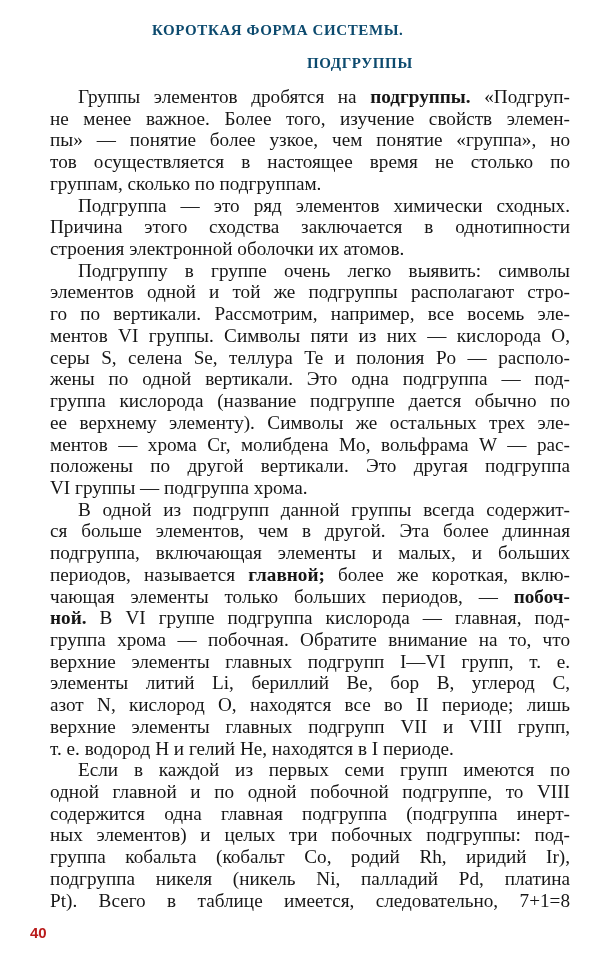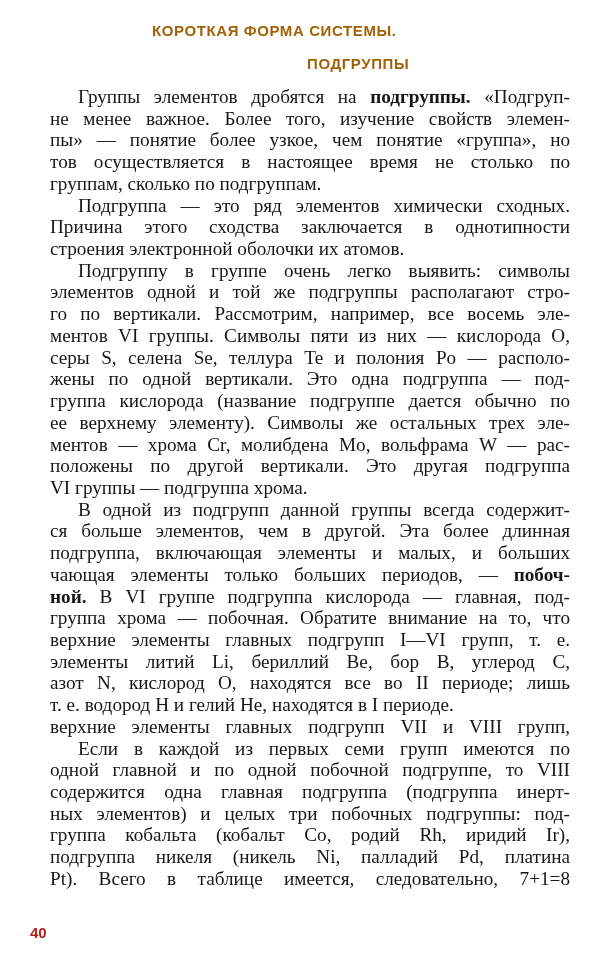--- a/index.html
+++ b/index.html
@@ -1,18 +1,18 @@
 <!DOCTYPE html>
 <html><head>
 <meta charset="utf-8">
 <style>
   html, body { margin: 0; padding: 0; background: #ffffff; }
   body { width: 600px; height: 953px; position: relative; overflow: hidden; color: #151515; }
   .page { position: absolute; left: 0; top: 0; width: 600px; height: 953px; }
-  .title { position: absolute; font-family: Liberation Sans, sans-serif; font-weight: bold; font-size: 15px; letter-spacing: 0.6px; color: #a16207; }
+  .title { position: absolute; font-family: Liberation Serif, serif; font-weight: bold; font-size: 15px; letter-spacing: 0.6px; color: #0c4a6e; }
   .title.l1 { left: 152px; top: 22px; }
   .title.l2 { left: 307px; top: 43px; margin-top: 12px; }
   .body { position: absolute; left: 30px; top: 86px; width: 540px; font-family: "Liberation Serif", serif; font-size: 19.2px; line-height: 21.72px; color: #161616; }
   .line { display: block; white-space: nowrap; text-align: justify; text-align-last: justify; height: 21.72px; overflow: visible; font-stretch: condensed; margin-left: 20px; }
   .line.last { text-align-last: left; }
   .line.indent { padding-left: 28px; }
   .line span.b { font-weight: bold; }
   .pagenum { position: absolute; left: 30px; top: 924px; font-family: "Liberation Sans", sans-serif; font-weight: bold; font-size: 15px; color: #b91c1c; }
 </style>
 </head>
@@ -37,28 +37,29 @@
       <div class="line"><span>серы S, селена Se, теллура Te и полония Po — располо-</span></div>
       <div class="line"><span>жены по одной вертикали. Это одна подгруппа — под-</span></div>
       <div class="line"><span>группа кислорода (название подгруппе дается обычно по</span></div>
       <div class="line"><span>ее верхнему элементу). Символы же остальных трех эле-</span></div>
       <div class="line"><span>ментов — хрома Cr, молибдена Mo, вольфрама W — рас-</span></div>
       <div class="line"><span>положены по другой вертикали. Это другая подгруппа</span></div>
       <div class="line last"><span>VI группы — подгруппа хрома.</span></div>
       <div class="line indent"><span>В одной из подгрупп данной группы всегда содержит-</span></div>
       <div class="line"><span>ся больше элементов, чем в другой. Эта более длинная</span></div>
       <div class="line"><span>подгруппа, включающая элементы и малых, и больших</span></div>
+      <div class="line"><span>периодов, называется </span><span class="b">главной;</span><span> более же короткая, вклю-</span></div>
       <div class="line"><span>чающая элементы только больших периодов, — </span><span class="b">побоч-</span></div>
       <div class="line"><span class="b">ной.</span><span> В VI группе подгруппа кислорода — главная, под-</span></div>
       <div class="line"><span>группа хрома — побочная. Обратите внимание на то, что</span></div>
       <div class="line"><span>верхние элементы главных подгрупп I—VI групп, т. е.</span></div>
       <div class="line"><span>элементы литий Li, бериллий Be, бор B, углерод C,</span></div>
       <div class="line"><span>азот N, кислород O, находятся все во II периоде; лишь</span></div>
+      <div class="line"><span>верхние элементы главных подгрупп VII и VIII групп,</span></div>
       <div class="line last"><span>т. е. водород H и гелий He, находятся в I периоде.</span></div>
-      <div class="line"><span>верхние элементы главных подгрупп VII и VIII групп,</span></div>
       <div class="line indent"><span>Если в каждой из первых семи групп имеются по</span></div>
       <div class="line"><span>одной главной и по одной побочной подгруппе, то VIII</span></div>
       <div class="line"><span>содержится одна главная подгруппа (подгруппа инерт-</span></div>
       <div class="line"><span>ных элементов) и целых три побочных подгруппы: под-</span></div>
       <div class="line"><span>группа кобальта (кобальт Co, родий Rh, иридий Ir),</span></div>
       <div class="line"><span>подгруппа никеля (никель Ni, палладий Pd, платина</span></div>
       <div class="line"><span>Pt). Всего в таблице имеется, следовательно, 7+1=8</span></div>
     </div>
   <div class="pagenum">40</div>
 </div>

